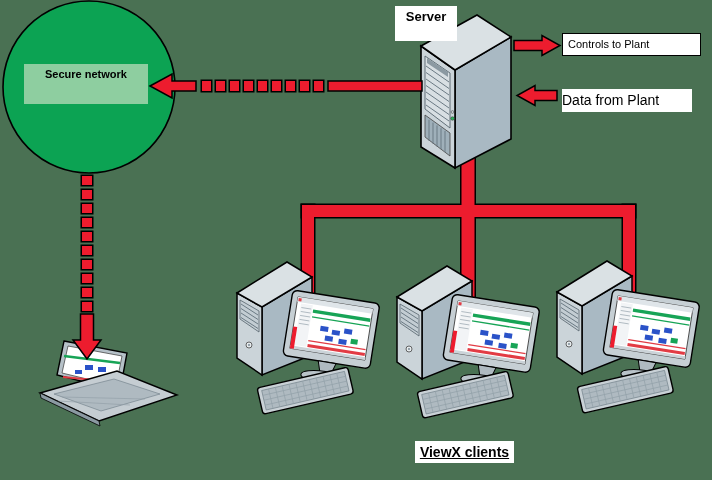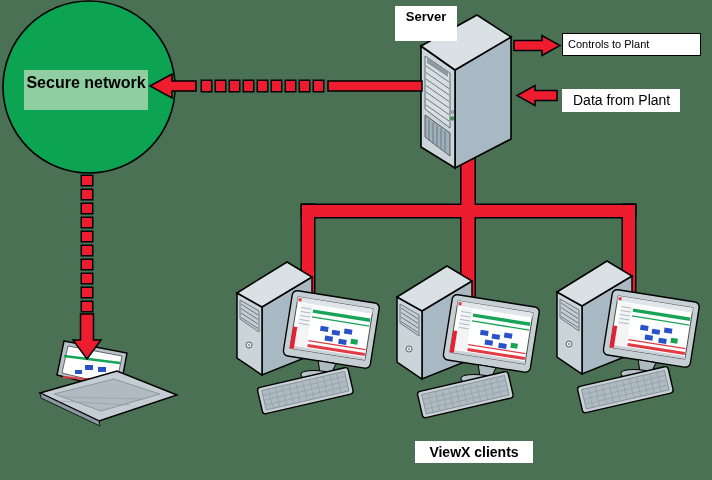--- a/index.html
+++ b/index.html
@@ -7,41 +7,41 @@
   .stage{
     position:relative;width:712px;height:480px;overflow:hidden;
     background:var(--background,#4A7153);
   }
   .stage svg{position:absolute;left:0;top:0;}
   .lbl{
     position:absolute;background:var(--label-bg,#fff);color:var(--ink,#000);
     font-family:"Liberation Sans",sans-serif;box-sizing:border-box;
   }
   .lbl-secure{
-    left:24px;top:70px;width:124px;height:40px;background:var(--secure-green-light,#8ECEA0);
-    font-weight:bold;font-size:16px;text-align:center;padding-top:4px;
+    left:24px;top:64px;width:124px;height:40px;background:var(--secure-green-light,#8ECEA0);
+    font-weight:bold;font-size:11px;text-align:center;padding-top:4px;
   }
   .lbl-server{
     left:395px;top:6px;width:62px;height:35px;font-weight:bold;font-size:13px;
     text-align:center;line-height:21px;
   }
   .lbl-controls{
     left:562px;top:33px;width:139px;height:23px;border:1px solid var(--ink,#000);
     font-size:11px;line-height:21px;padding-left:5px;
   }
   .lbl-datafrom{
-    left:562px;top:89px;width:118px;height:23px;font-size:14px;line-height:23px;padding-left:11px;
+    left:562px;top:89px;width:130px;height:23px;font-size:14px;line-height:23px;padding-left:0;
   }
   .lbl-webx{
     left:22px;top:426px;width:124px;font-weight:bold;font-size:13px;
     text-align:center;line-height:19px;padding:2px 0;
   }
   .lbl-viewx{
-    left:415px;top:441px;width:118px;height:22px;font-weight:bold;font-size:14px;
-    text-align:center;line-height:22px;
+    left:415px;top:441px;width:99px;height:22px;font-weight:bold;font-size:14px;
+    text-align:center;line-height:22px;text-decoration:underline;
   }
   
   .red{fill:var(--red,#ED1C2E);}
   .blk{stroke:#000;}
   .circle-green{fill:var(--secure-green,#0CA353);}
   .t-top{fill:var(--tower-top,#DAE1E4);}
   .t-front{fill:var(--tower-front,#CBD4D9);}
   .t-side{fill:var(--tower-side,#A9B9C3);}
   .dash-black{stroke:#000;stroke-width:13;stroke-dasharray:12 2;fill:none;}
   .dash-red{stroke:var(--red,#ED1C2E);stroke-width:10;stroke-dasharray:9 5;fill:none;}

